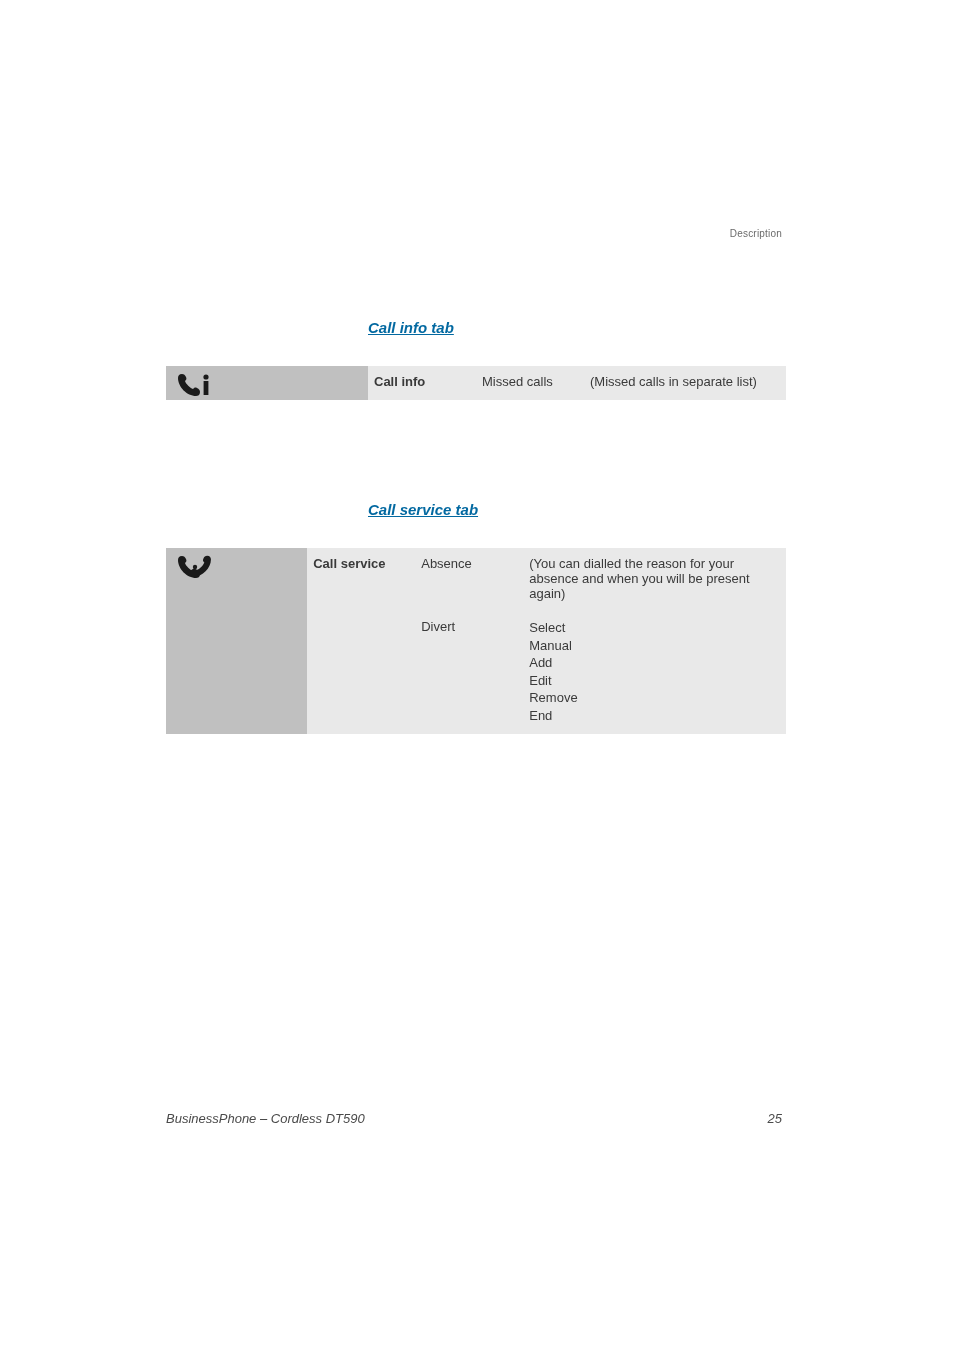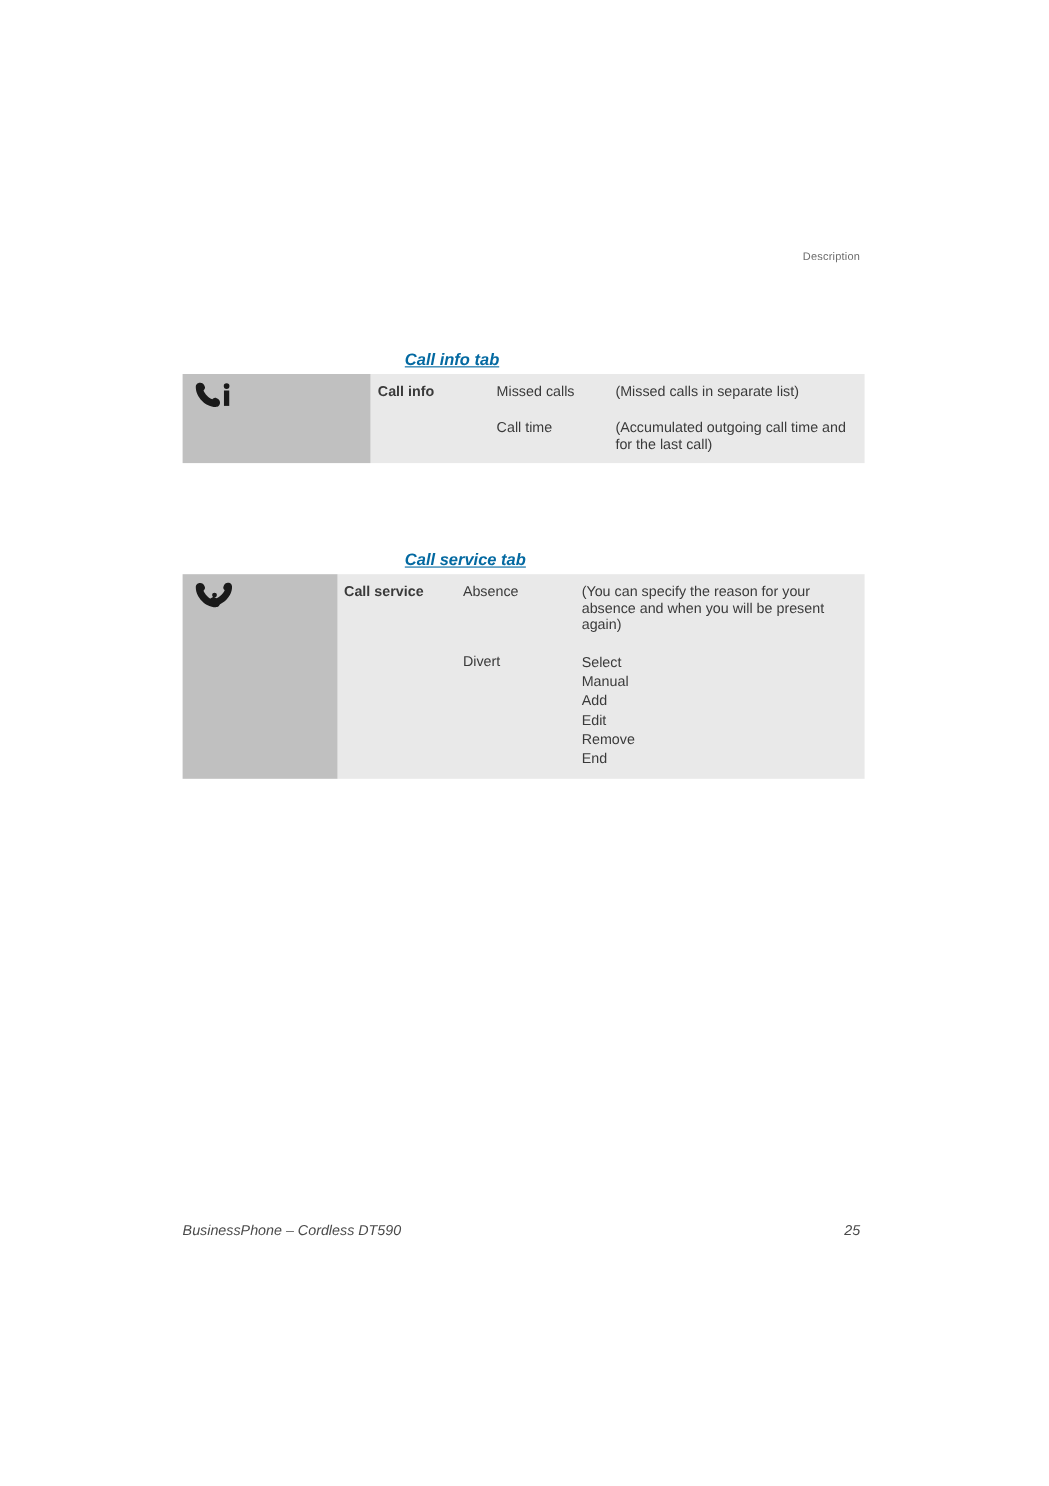--- a/index.html
+++ b/index.html
@@ -34,20 +34,21 @@
     font-size: 15px;
     margin: 0 0 6px 0;
   }
   .sec1 { position: absolute; top: 319px; left: 368px; }
   .sec2 { position: absolute; top: 501px; left: 368px; }
   .block {
     position: absolute;
     left: 166px;
     width: 620px;
     box-sizing: border-box;
+    margin-top: 26px;
   }
   .block1 { top: 340px; }
   .block2 { top: 522px; }
   .block-inner {
     display: flex;
     align-items: stretch;
   }
   .iconcol {
     width: 202px;
     background: #c0c0c0;
@@ -122,25 +123,20 @@
         </span>
       </div>
       <div class="tablecol">
         <table class="feature">
           <tbody>
               <tr>
             <td class="label">Call info</td>
             <td class="item">Missed calls</td>
             <td class="desc">(Missed calls in separate list)</td>
           </tr>
-          <tr>
-            <td class="label"></td>
-            <td class="item">Call time</td>
-            <td class="desc">(Accumulated outgoing call time and for the last call)</td>
-          </tr>
         </tbody>
           </table>
       </div>
     </div>
   </div>
 
   <div class="sec2 section-title">Call service tab</div>
   <div class="block block2">
     <div class="block-inner">
       <div class="iconcol">
@@ -151,21 +147,21 @@
             <circle cx="19" cy="13" r="2.2" fill="#1a1a1a"></circle>
           </svg>
         </span>
       </div>
       <div class="tablecol">
         <table class="feature">
           <tbody>
               <tr>
             <td class="label">Call service</td>
             <td class="item">Absence</td>
-            <td class="desc">(You can specify the reason for your absence and when you will be present again)</td>
+            <td class="desc">(You can dialled the reason for your absence and when you will be present again)</td>
           </tr>
           <tr>
             <td class="label"></td>
             <td class="item">Divert</td>
             <td class="desc">
               <div class="divert-list">
                 <span>Select</span>
                 <span>Manual</span>
                 <span>Add</span>
                 <span>Edit</span>

